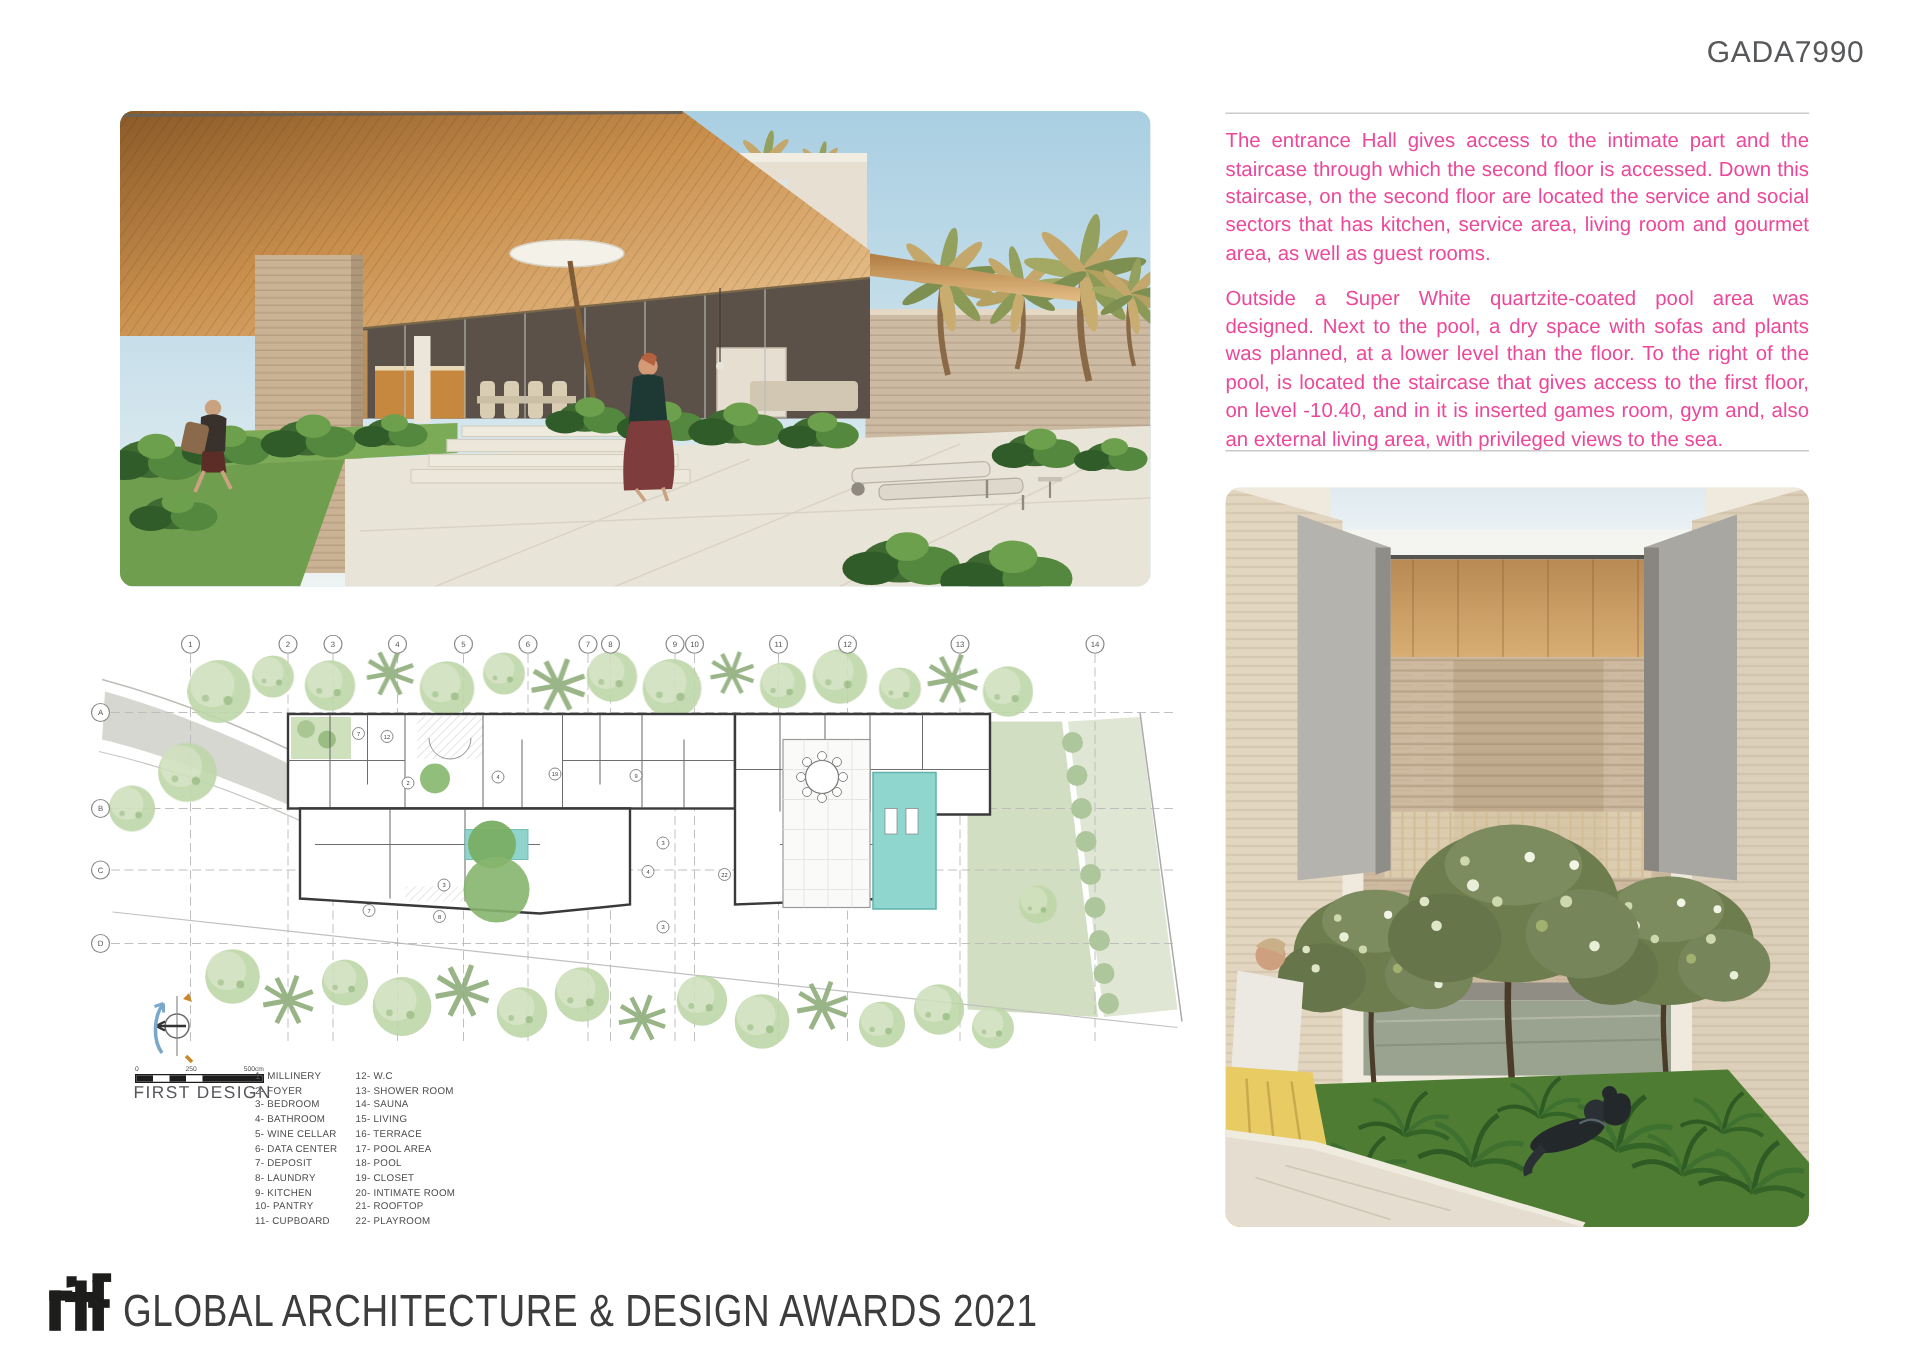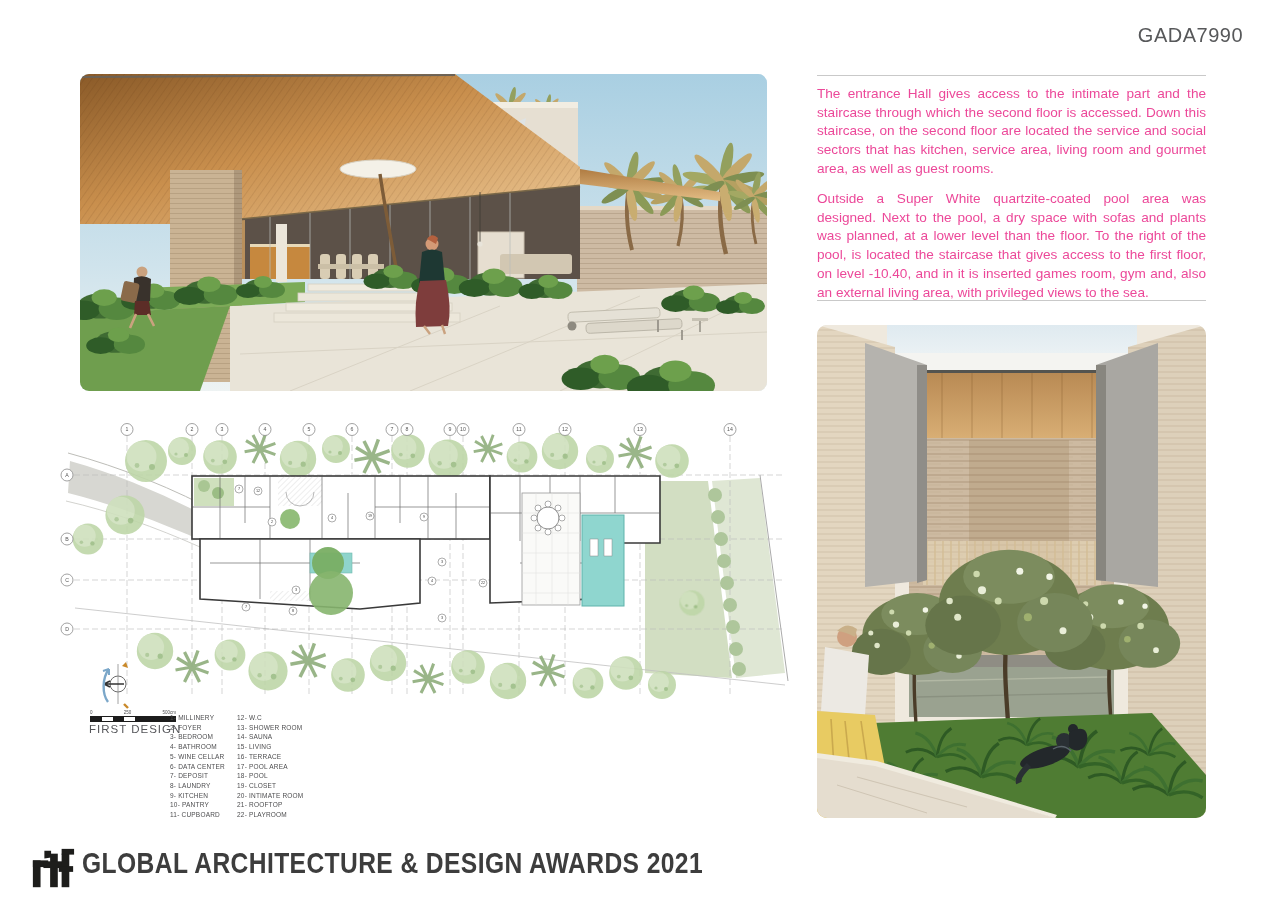--- a/index.html
+++ b/index.html
@@ -16,21 +16,21 @@
   .compass{position:absolute;left:94px;top:658px;width:46px;height:54px;}
   .scalebar{position:absolute;left:90px;top:710px;width:86px;}
   .scalebar .ticks{display:flex;justify-content:space-between;font-size:4.5px;color:#4d4d4f;margin-bottom:1px;}
   .scalebar .bar{position:relative;height:4px;border:0.5px solid #1c1c1c;display:flex;}
   .seg{height:100%;}
   .plan-title{position:absolute;left:89px;top:723px;font-size:11.5px;letter-spacing:1px;color:#55565a;}
   .legend{position:absolute;left:170px;top:713px;display:flex;gap:10px;color:#4d4d4f;}
   .legend .col{display:flex;flex-direction:column;}
   .legend .col1{width:57px;}
   .legend .item{font-size:6.5px;line-height:9.7px;letter-spacing:.2px;white-space:nowrap;}
-  .footer{position:absolute;left:30px;top:846px;display:flex;align-items:flex-start;font-weight:bold;}
+  .footer{position:absolute;left:30px;top:846px;display:flex;align-items:flex-end;}
   .rtf-mark{width:46px;height:46px;flex:0 0 auto;}
   .award{font-size:30px;color:#3d3d3d;letter-spacing:.5px;transform:scaleX(.82);transform-origin:left center;
          margin-left:6px;white-space:nowrap;}
 </style>
 </head>
 <body>
 
 <div class="page">
 
   <div class="code">GADA7990</div>

